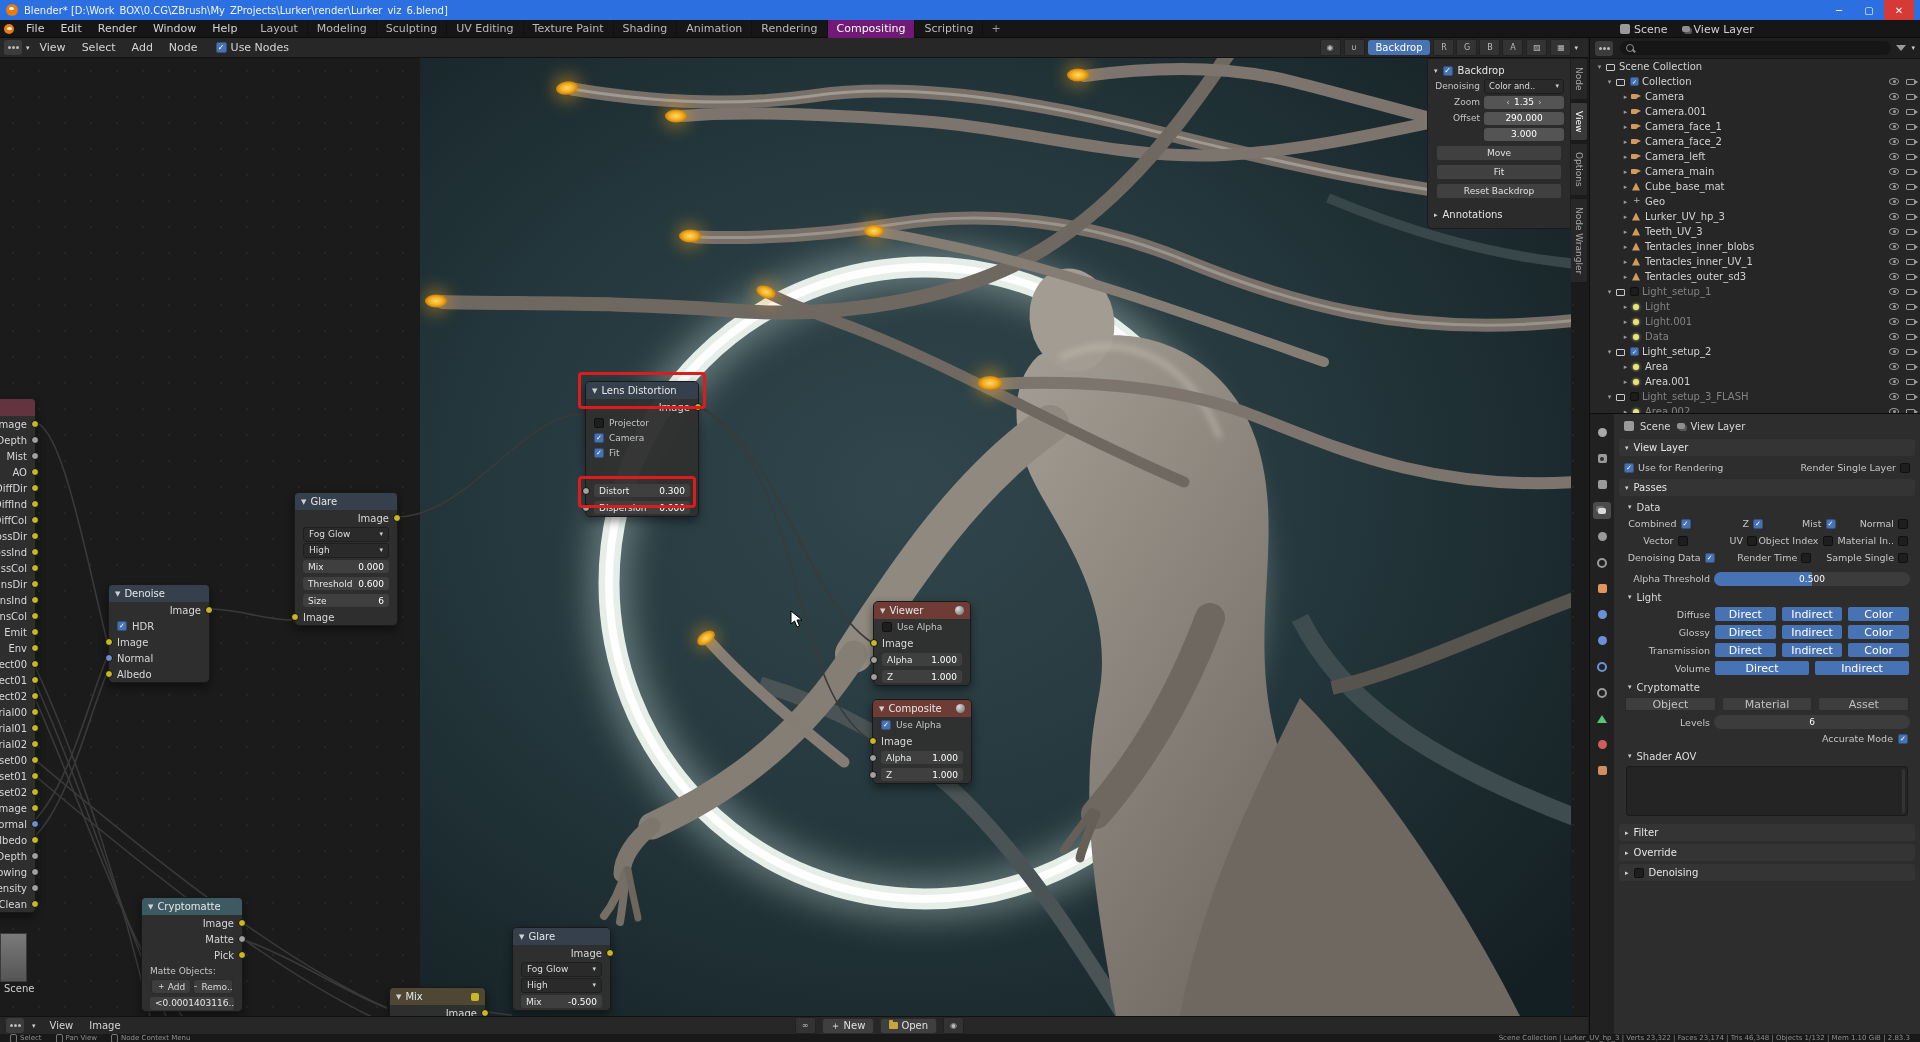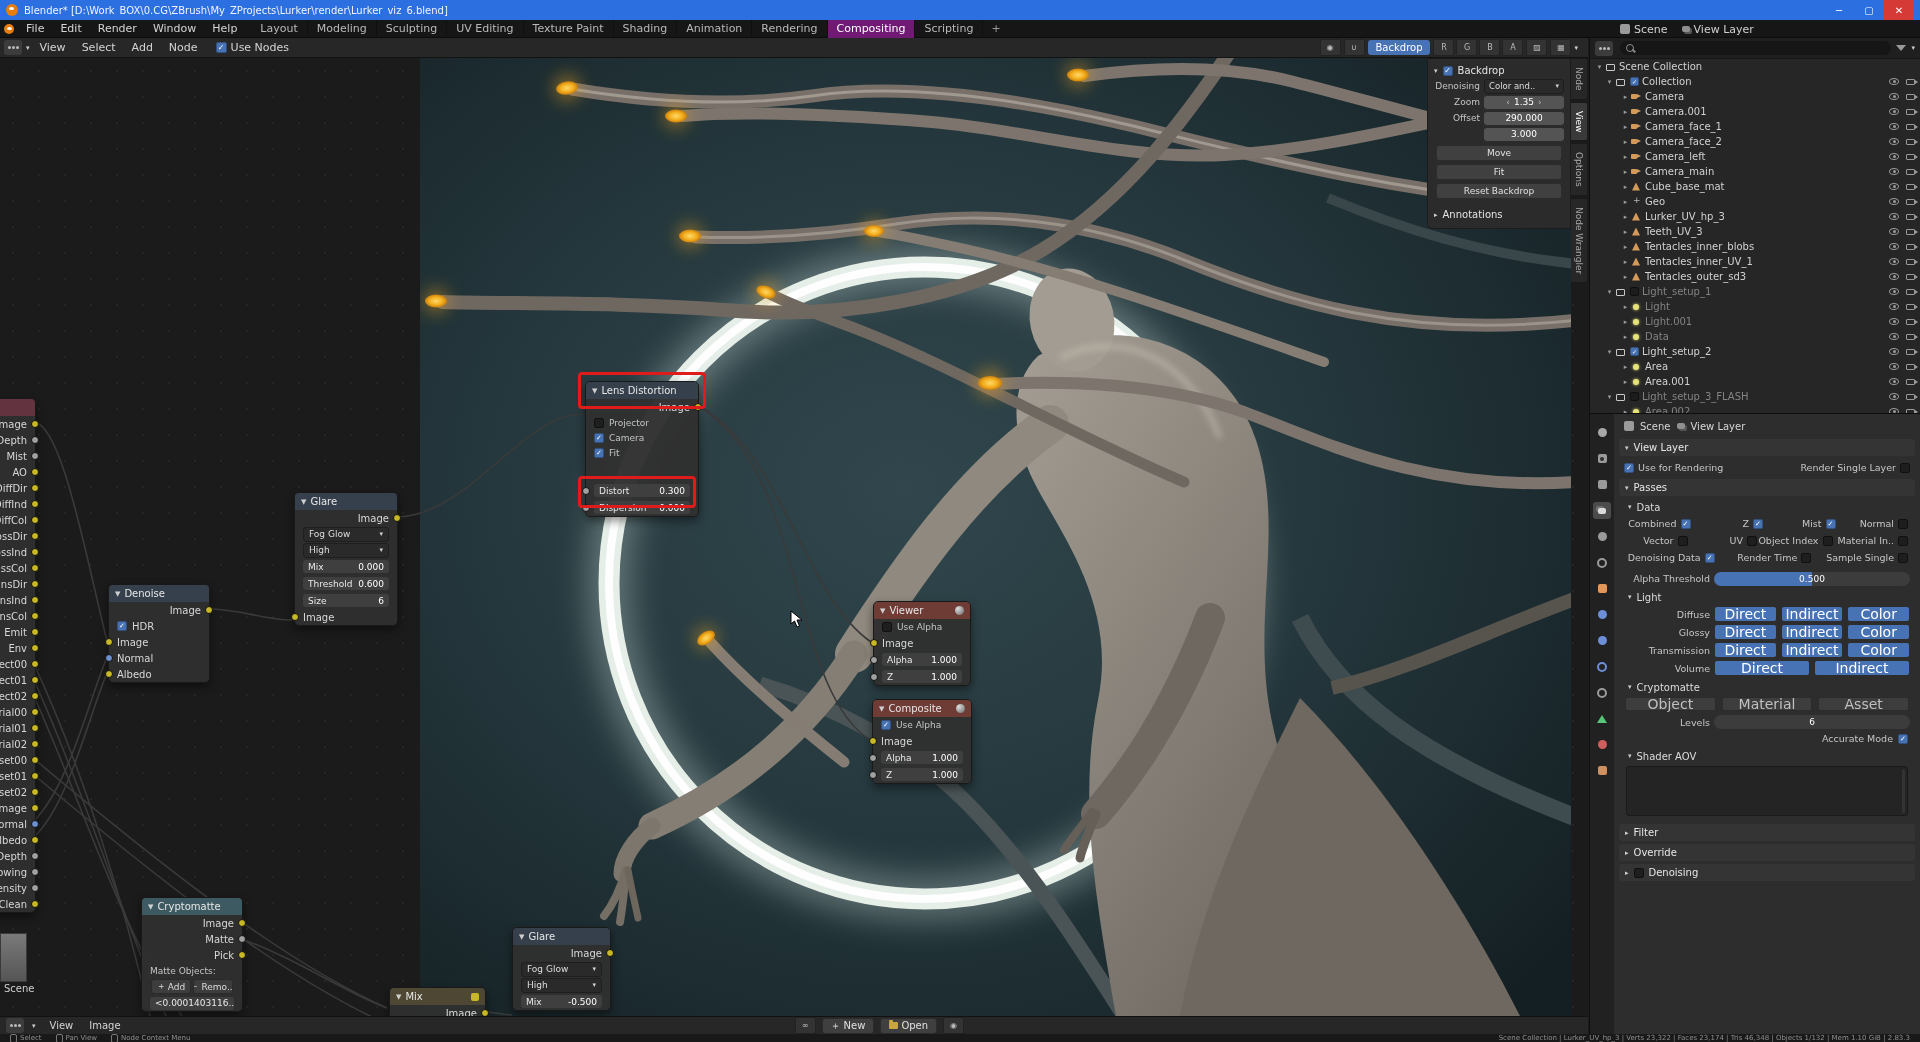--- a/index.html
+++ b/index.html
@@ -150,21 +150,21 @@
   .cell3{width:33.3%;display:flex;align-items:center;justify-content:flex-end;gap:4px;box-sizing:border-box;padding-right:2px;}
   .pchk{width:10px;height:10px;border-radius:2px;background:#1e1e1e;border:1px solid #101010;flex:0 0 auto;
         display:inline-flex;align-items:center;justify-content:center;font-size:7px;color:#fff;box-sizing:border-box;}
   .pchk.on{background:#4772b3;border-color:#33517e;}
   .pchk.on::after{content:"✓";}
   .slider{position:relative;flex:1;height:14px;background:#3c3c3c;border-radius:7px;overflow:hidden;}
   .slider .fill{position:absolute;left:0;top:0;bottom:0;width:50%;background:#4772b3;}
   .slider .sval{position:absolute;inset:0;display:flex;align-items:center;justify-content:center;font-size:9px;color:#fff;}
   .lrow-label{flex:0 0 86px;text-align:right;color:#c6c6c6;font-size:9.5px;}
   .seg{flex:1;height:14px;border-radius:2px;margin:0 1px;display:flex;align-items:center;justify-content:center;
-       font-size:14px;color:#fff;background:#4772b3;}
+       font-size:11px;color:#fff;background:#4772b3;}
   .seg.off{background:#3d3d3d;color:#c0c0c0;border:1px solid #2b2b2b;box-sizing:border-box;}
   .rcheck{display:flex;align-items:center;justify-content:flex-end;gap:5px;height:15px;padding-right:8px;}
   .levels-field{flex:1;height:14px;background:#3c3c3c;border-radius:7px;display:flex;align-items:center;justify-content:center;font-size:9px;color:#fff;}
   .aov-box{margin:2px 8px;height:48px;background:#242424;border:1px solid #1a1a1a;border-radius:3px;position:relative;}
   .aov-box::after{content:"";position:absolute;right:2px;top:2px;bottom:2px;width:3px;background:#333;border-radius:2px;}
   
   .imgbar{position:absolute;left:0;top:1016px;width:1588px;height:18px;background:#272727;border-top:1px solid #121212;
           display:flex;align-items:center;font-size:10px;gap:6px;padding:0 6px;box-sizing:border-box;}
   .ib-btn{background:#3f3f3f;border:1px solid #2b2b2b;border-radius:3px;height:14px;display:flex;align-items:center;
           gap:3px;padding:0 8px;color:#e0e0e0;}

